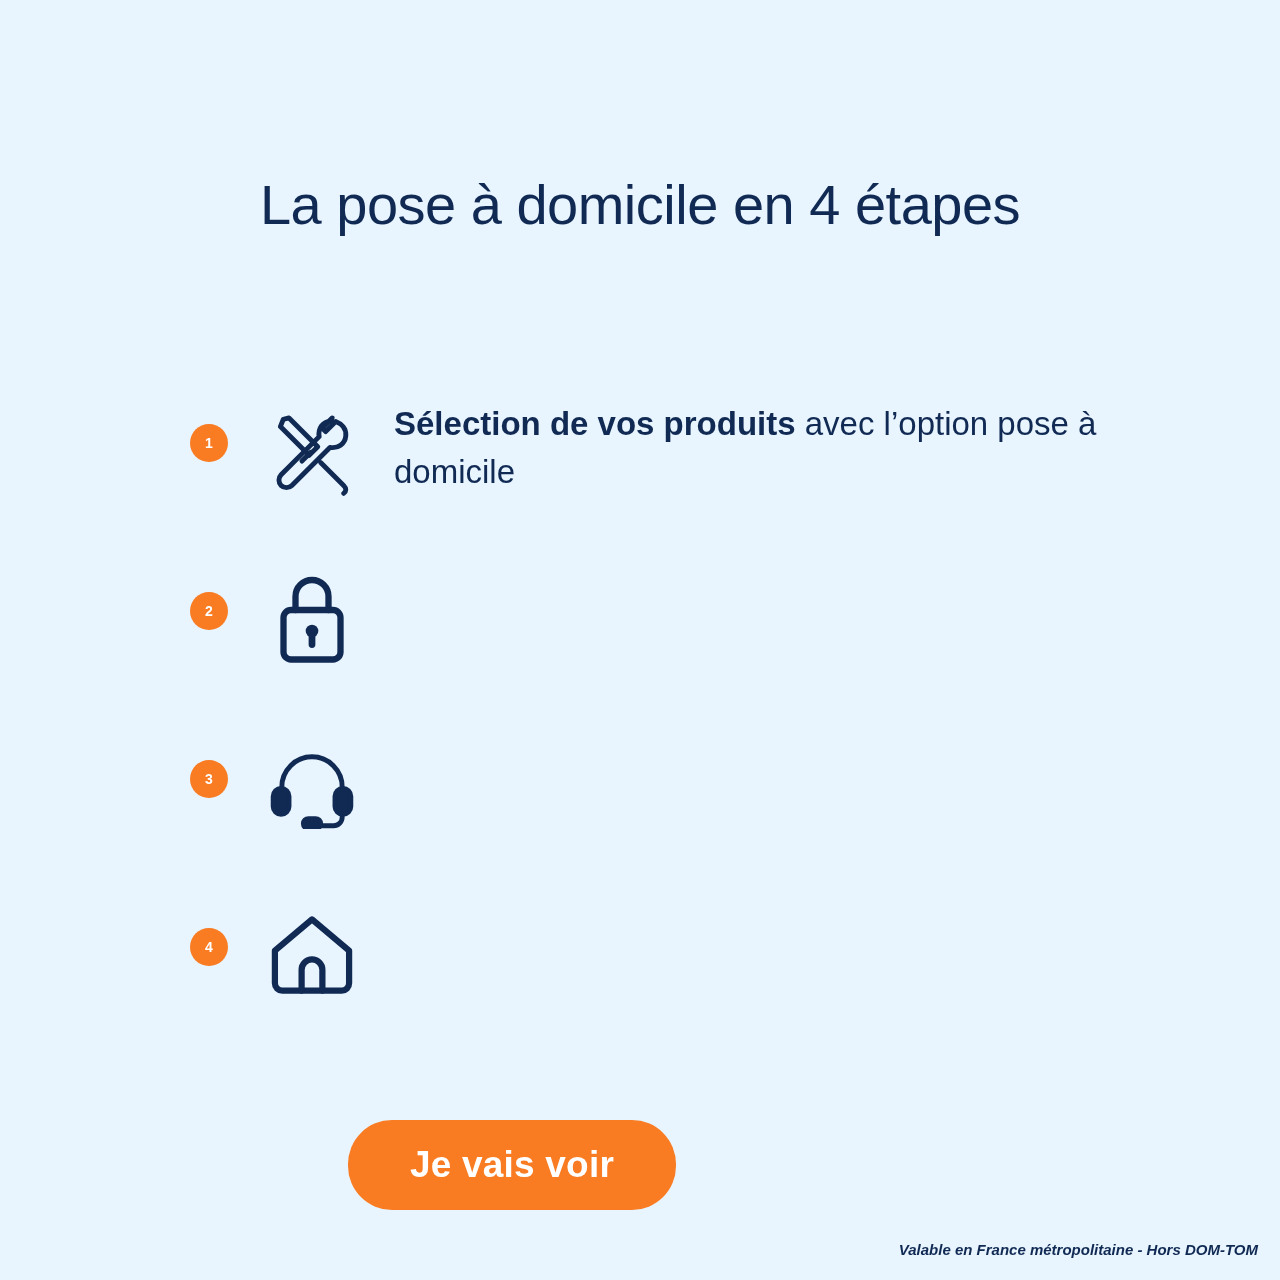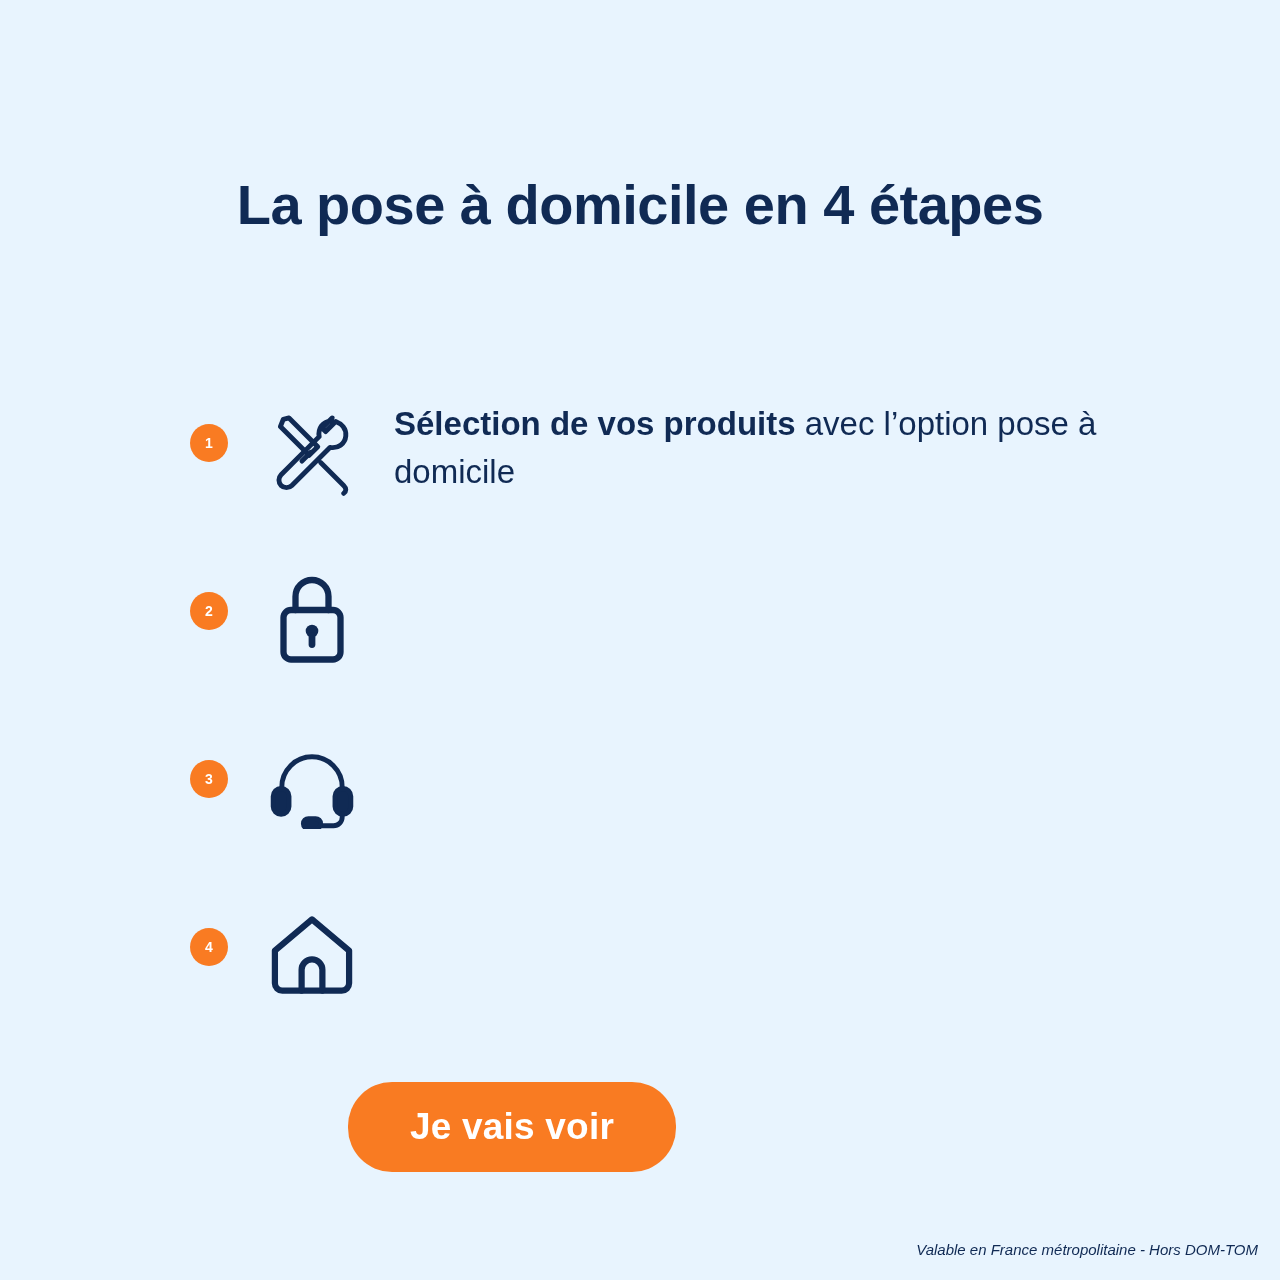--- a/index.html
+++ b/index.html
@@ -19,21 +19,21 @@
     height: 1280px;
     box-sizing: border-box;
   }
   .title {
     position: absolute;
     top: 172px;
     left: 0;
     width: 1280px;
     text-align: center;
     font-size: 56px;
-    font-weight: bold;
+    font-weight: normal;
     letter-spacing: -0.5px;
     color: #102a54;
   }
   .steps {
     position: absolute;
     top: 382px;
     left: 190px;
     width: 960px;
   }
   .step {
@@ -74,21 +74,21 @@
     line-height: 1.45;
     color: #102a54;
     font-weight: 400;
   }
   .step-text .lead {
     font-weight: bold;
     text-align: center;
   }
   .cta-wrap {
     position: absolute;
-    top: 1082px;
+    top: 1120px;
     left: 0;
     width: 1024px;
     text-align: center;
   }
   .cta {
     display: inline-block;
     background: #f97b22;
     color: #ffffff;
     border: none;
     border-radius: 44px;
@@ -98,21 +98,21 @@
     font-family: "Liberation Sans", sans-serif;
     cursor: pointer;
     letter-spacing: 0.2px;
   }
   .footnote {
     position: absolute;
     right: 22px;
     bottom: 22px;
     font-size: 15px;
     font-style: italic;
-    font-weight: normal;
+    font-weight: bold;
     color: #102a54;
   }
 </style>
 </head>
 <body>
 
 <div class="page">
 
   <div class="title">La pose à domicile en 4 étapes</div>
 

